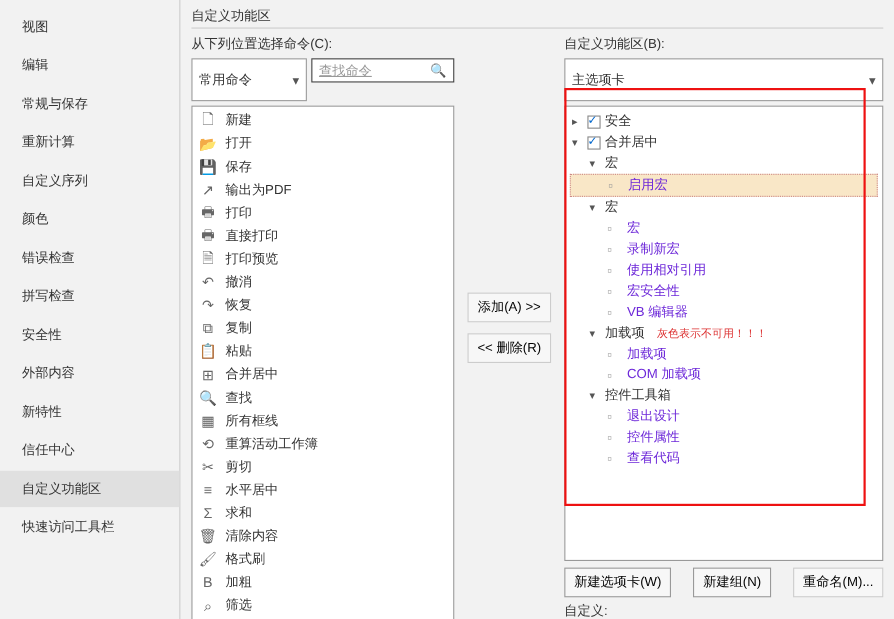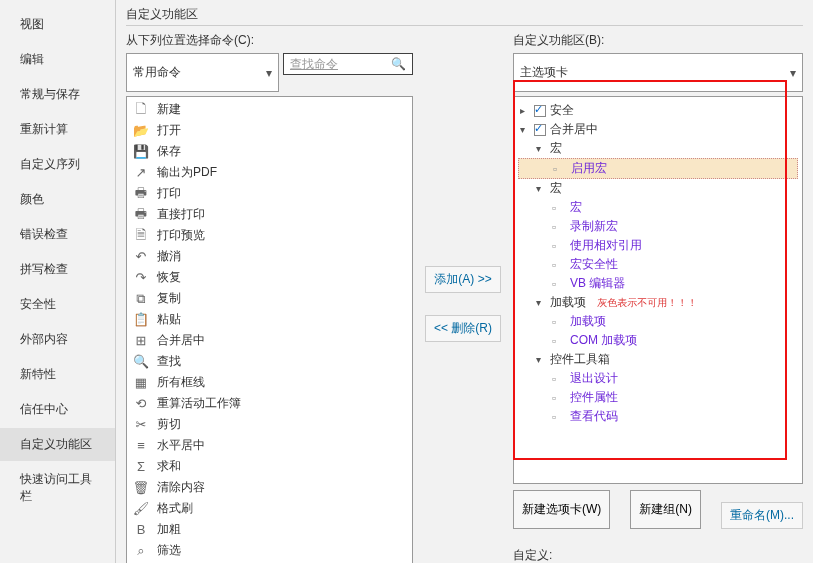--- a/index.html
+++ b/index.html
@@ -7,21 +7,21 @@
     font-family: "Microsoft YaHei", "SimSun", Arial, sans-serif;
     font-size: 12px;
     background: #f2f2f2;
     color: #333;
     width: 813px;
     height: 563px;
     overflow: hidden;
   }
   .container { display: flex; height: 100%; }
   .sidebar {
-    width: 116px;
+    width: 164px;
     border-right: 1px solid #ccc;
     padding: 8px 0;
     background: #f2f2f2;
     font-family: Liberation Serif, serif;
   }
   .sidebar-item {
     padding: 8px 20px;
     cursor: pointer;
     margin-bottom: 2px;
   }
@@ -101,24 +101,23 @@
   }
   .btn {
     background: #f7f7f7;
     border: 1px solid #999;
     padding: 4px 8px;
     cursor: pointer;
     font-size: 12px;
     white-space: nowrap;
   }
   .btn.disabled {
-    color: #0369a1;
+    color: #000000;
     border-color: #ccc;
     cursor: default;
-    margin-top: 12px;
   }
   .tree {
     background: #fff;
     border: 1px solid #999;
     flex: 1;
     overflow-y: scroll;
     padding: 4px 4px;
     height: 380px;
     position: relative;
   }
@@ -133,21 +132,21 @@
   .gray { color: #6d28d9; }
   .annotation {
     color: #d33; font-size: 10px; font-weight: 500;
   }
   .redbox {
     position: absolute;
     border: 2px solid #e11;
     pointer-events: none;
   }
   .btn-row { display: flex; gap: 20px; margin-top: 6px; }
-  .cust-row { display: flex; gap: 8px; margin-top: 18px; align-items:center; }
+  .cust-row { display: flex; gap: 8px; margin-top: 4px; align-items:center; }
   .combo.small { width: 90px; flex: none; }
   ::-webkit-scrollbar { width: 16px; background:#eee; }
   ::-webkit-scrollbar-thumb { background:#ccc; border:1px solid #aaa; }
 </style>
 </head>
 <body>
 
 <div class="container">
   <div class="sidebar" id="sidebar">
       <div class="sidebar-item">视图</div>

